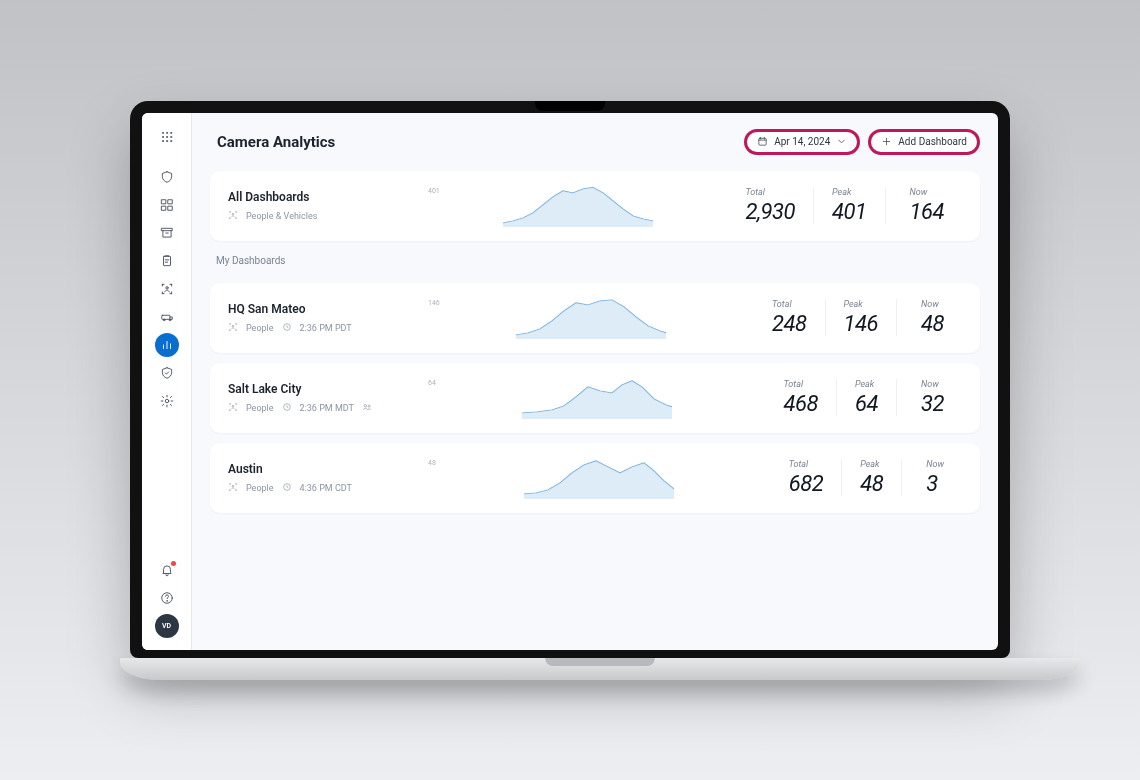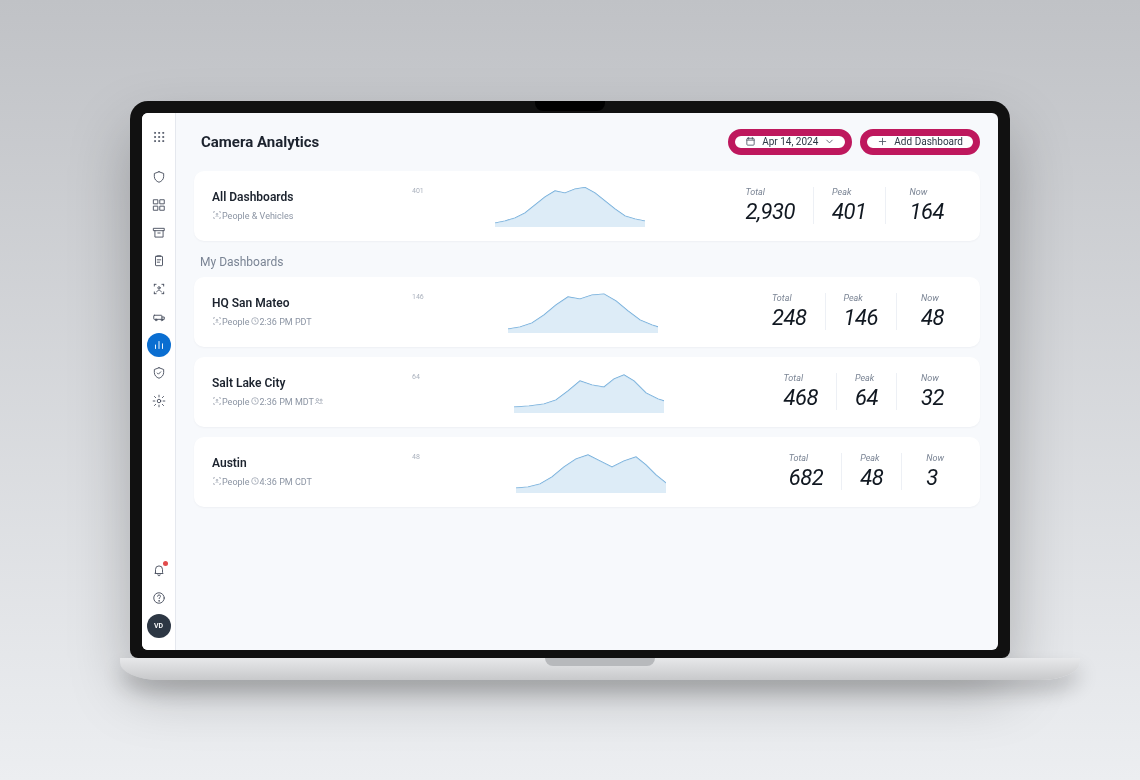--- a/index.html
+++ b/index.html
@@ -39,21 +39,21 @@
     position:relative;
     box-shadow: 0 12px 20px rgba(0,0,0,0.2);
   }
   .laptop-base::before{
     content:""; position:absolute; top:0; left:50%; transform:translateX(-50%);
     width:110px;height:8px;background:#b7b9bc;border-radius:0 0 10px 10px;
   }
 
   
   .sidebar {
-    width: 34px; height:100%;
+    width: 50px; height:100%;
     background:#fff;
     border-right:1px solid #e5e8ee;
     display:flex; flex-direction:column; align-items:center;
     padding:12px 4px;
     gap:4px;
   }
   .side-ico {
     width:24px;height:24px;border-radius:6px;
     display:flex;align-items:center;justify-content:center;
     color:#4a5160; cursor:pointer;
@@ -64,35 +64,35 @@
   .side-ico svg{ width:14px; height:14px; stroke:currentColor; fill:none; stroke-width:1.6; stroke-linecap:round; stroke-linejoin:round;}
   .notif-dot{ position:relative;}
   .notif-dot::after{content:"";position:absolute;top:3px;right:3px;width:5px;height:5px;background:#e24c4c;border-radius:50%;}
 
   
   .main{ flex:1; padding:16px 18px; overflow:auto;}
   .topbar{ display:flex; align-items:center; margin-bottom:16px;}
   .title{ font-size:15px; font-weight:700; color:#1c232e;margin-left:7px;}
   .topbar .grow{flex:1;}
   .pill{
-    height:26px; border:7px solid #be185d; background:#fff; border-radius:13px;
+    height:26px; border:3px solid #be185d; background:#fff; border-radius:13px;
     display:flex;align-items:center; padding:0 10px; font-size:10px; color:#2d3744;
     gap:6px; cursor:pointer; margin-left:8px;
   }
   .pill svg{width:11px;height:11px;stroke:#4a5160;fill:none;stroke-width:1.8;stroke-linecap:round;stroke-linejoin:round;}
 
-  .section-label{ font-size:12px; color:#7a8494; margin:14px 0 8px 6px;}
+  .section-label{ font-size:10px; color:#7a8494; margin:14px 0 17px 6px;}
 
   .card{
     background:#fff; border-radius:10px; padding:14px 18px;
     display:flex; align-items:center; margin-bottom:10px;
     box-shadow:0 1px 2px rgba(20,30,50,0.04);
   }
   .card-title{ font-size:12px; font-weight:600; color:#1c232e; margin-bottom:6px;}
-  .card-meta{ display:flex; align-items:center; color:#8b94a3; font-size:9px;}
+  .card-meta{ display:flex; align-items:center; gap:8px; color:#8b94a3; font-size:9px;}
   .card-meta svg{width:10px;height:10px;stroke:#8b94a3;fill:none;stroke-width:1.6;}
   .card .left{ width:200px;}
   .card .spark{ flex:1; display:flex; align-items:flex-end; justify-content:center; position:relative; height:42px;}
   .card .spark .lbl{ position:absolute; left:0; top:2px; font-size:7px; color:#aab1bd;}
   .card .spark svg{ width:150px; height:40px;}
   .metrics{ display:flex; align-items:center;}
   .metric{ padding:0 18px;font-style:italic;}
   .metric + .metric{ border-left:1px solid #edf0f5;}
   .metric .m-label{ font-size:9px; color:#7a8494; margin-bottom:2px;}
   .metric .m-value{ font-size:22px; font-weight:400; color:#111821; letter-spacing:-0.5px;}

